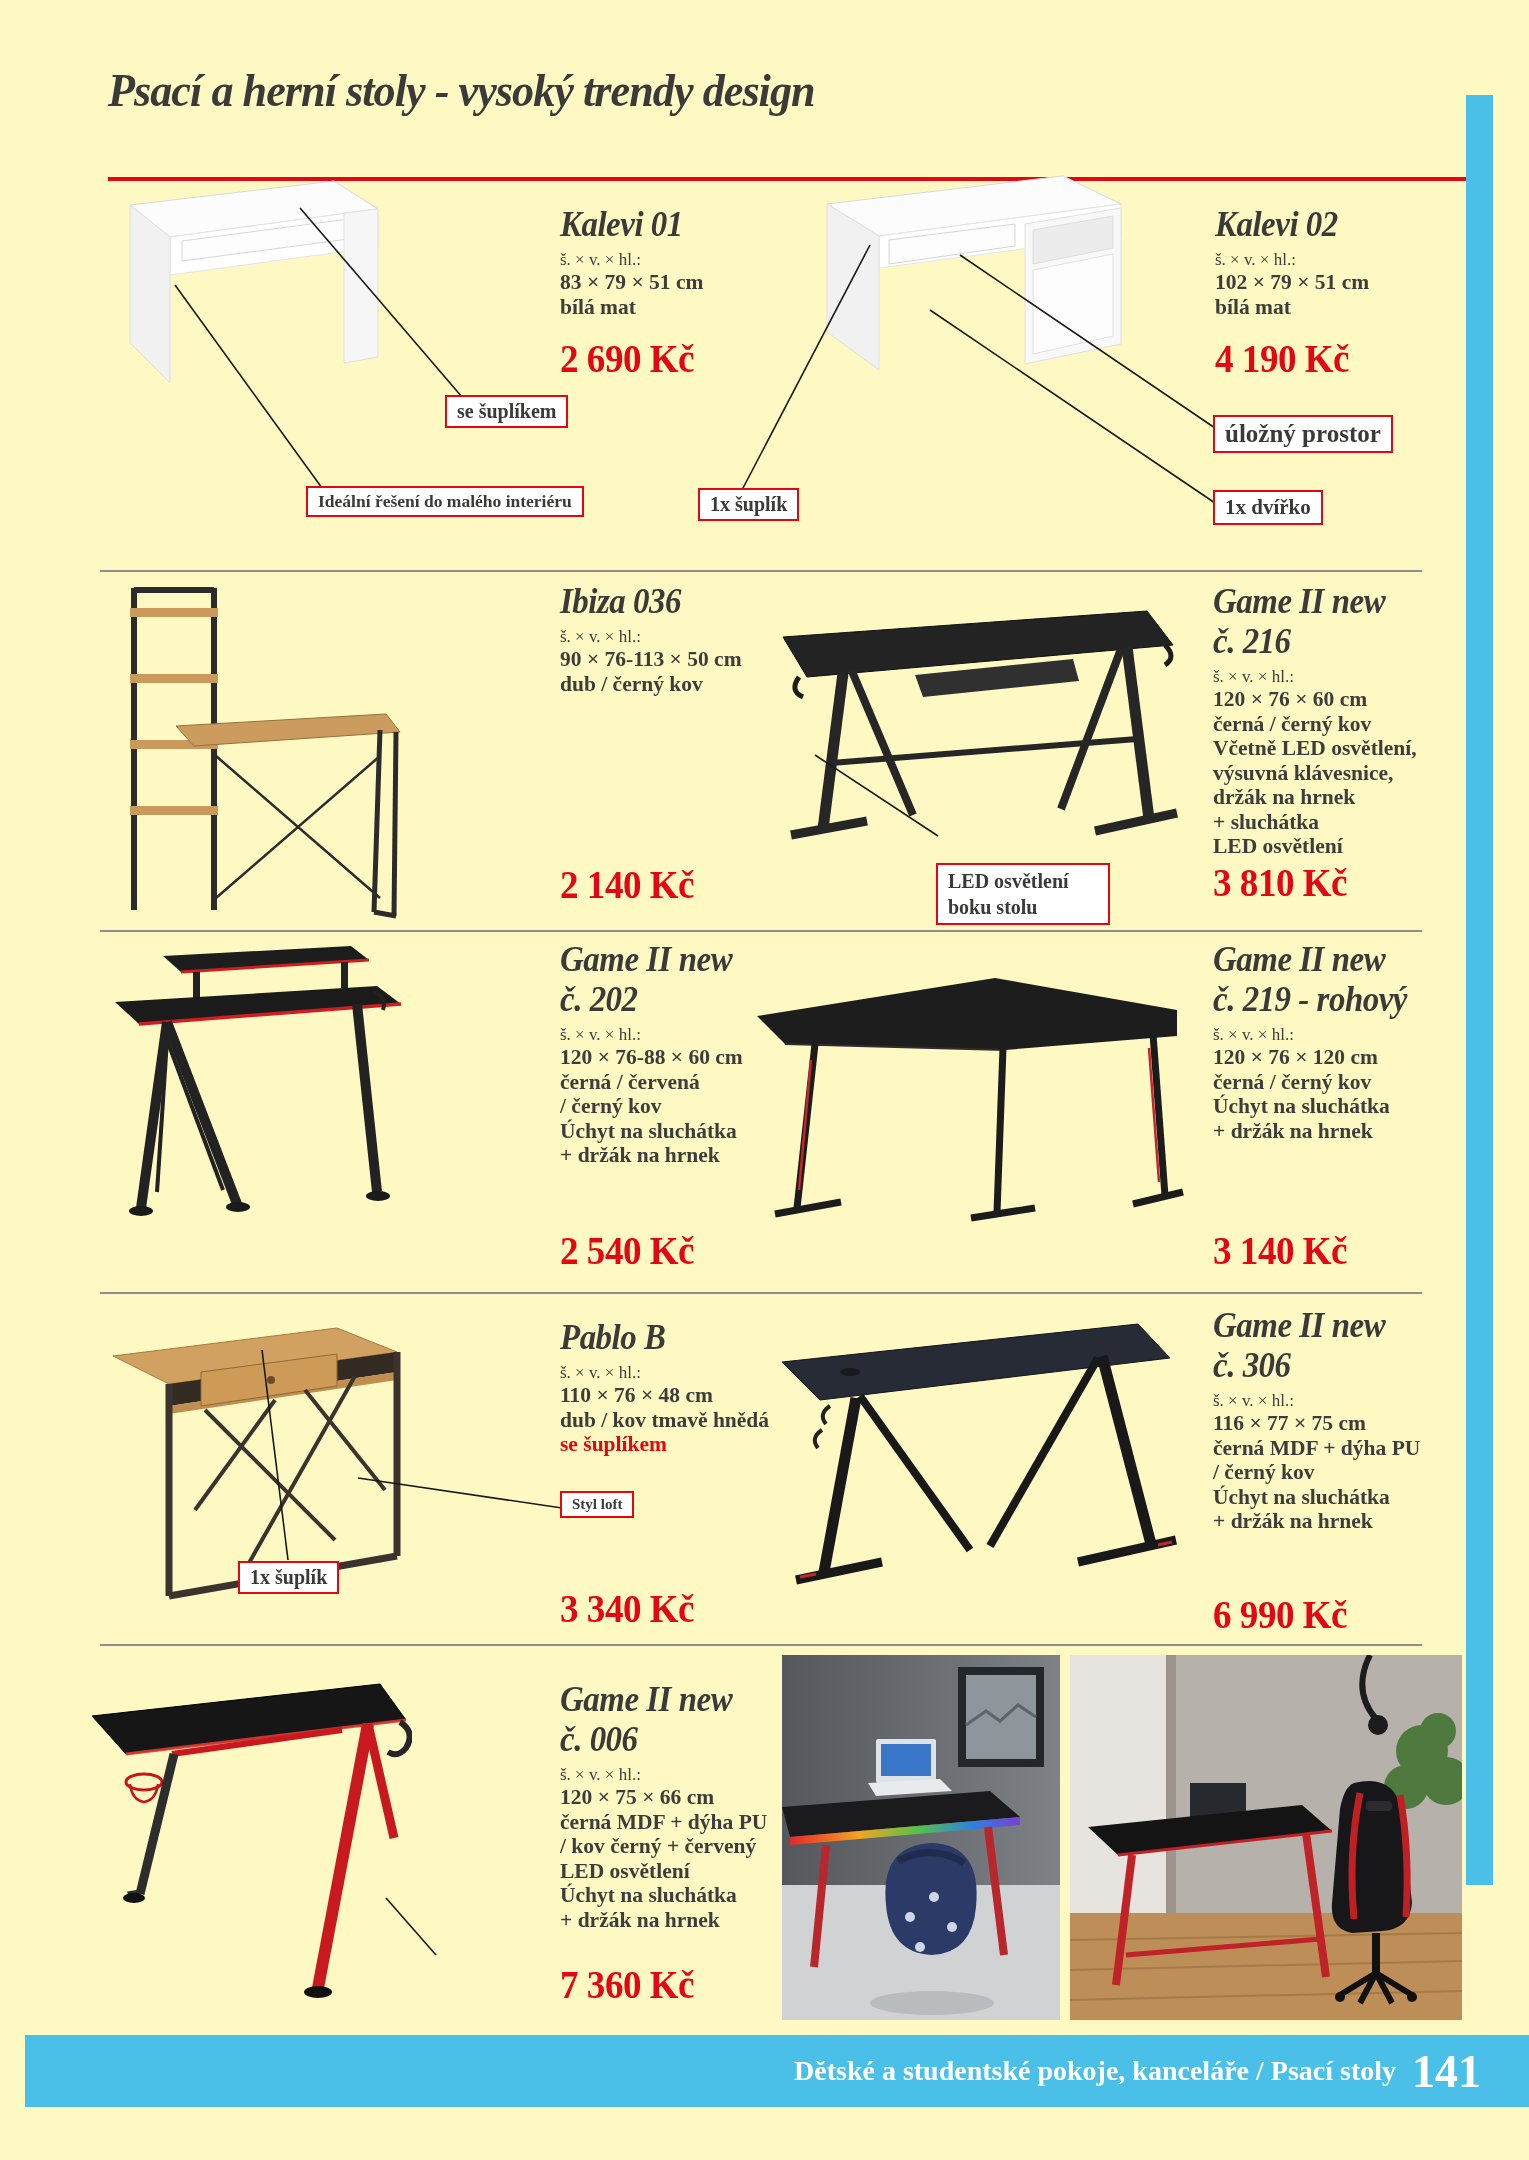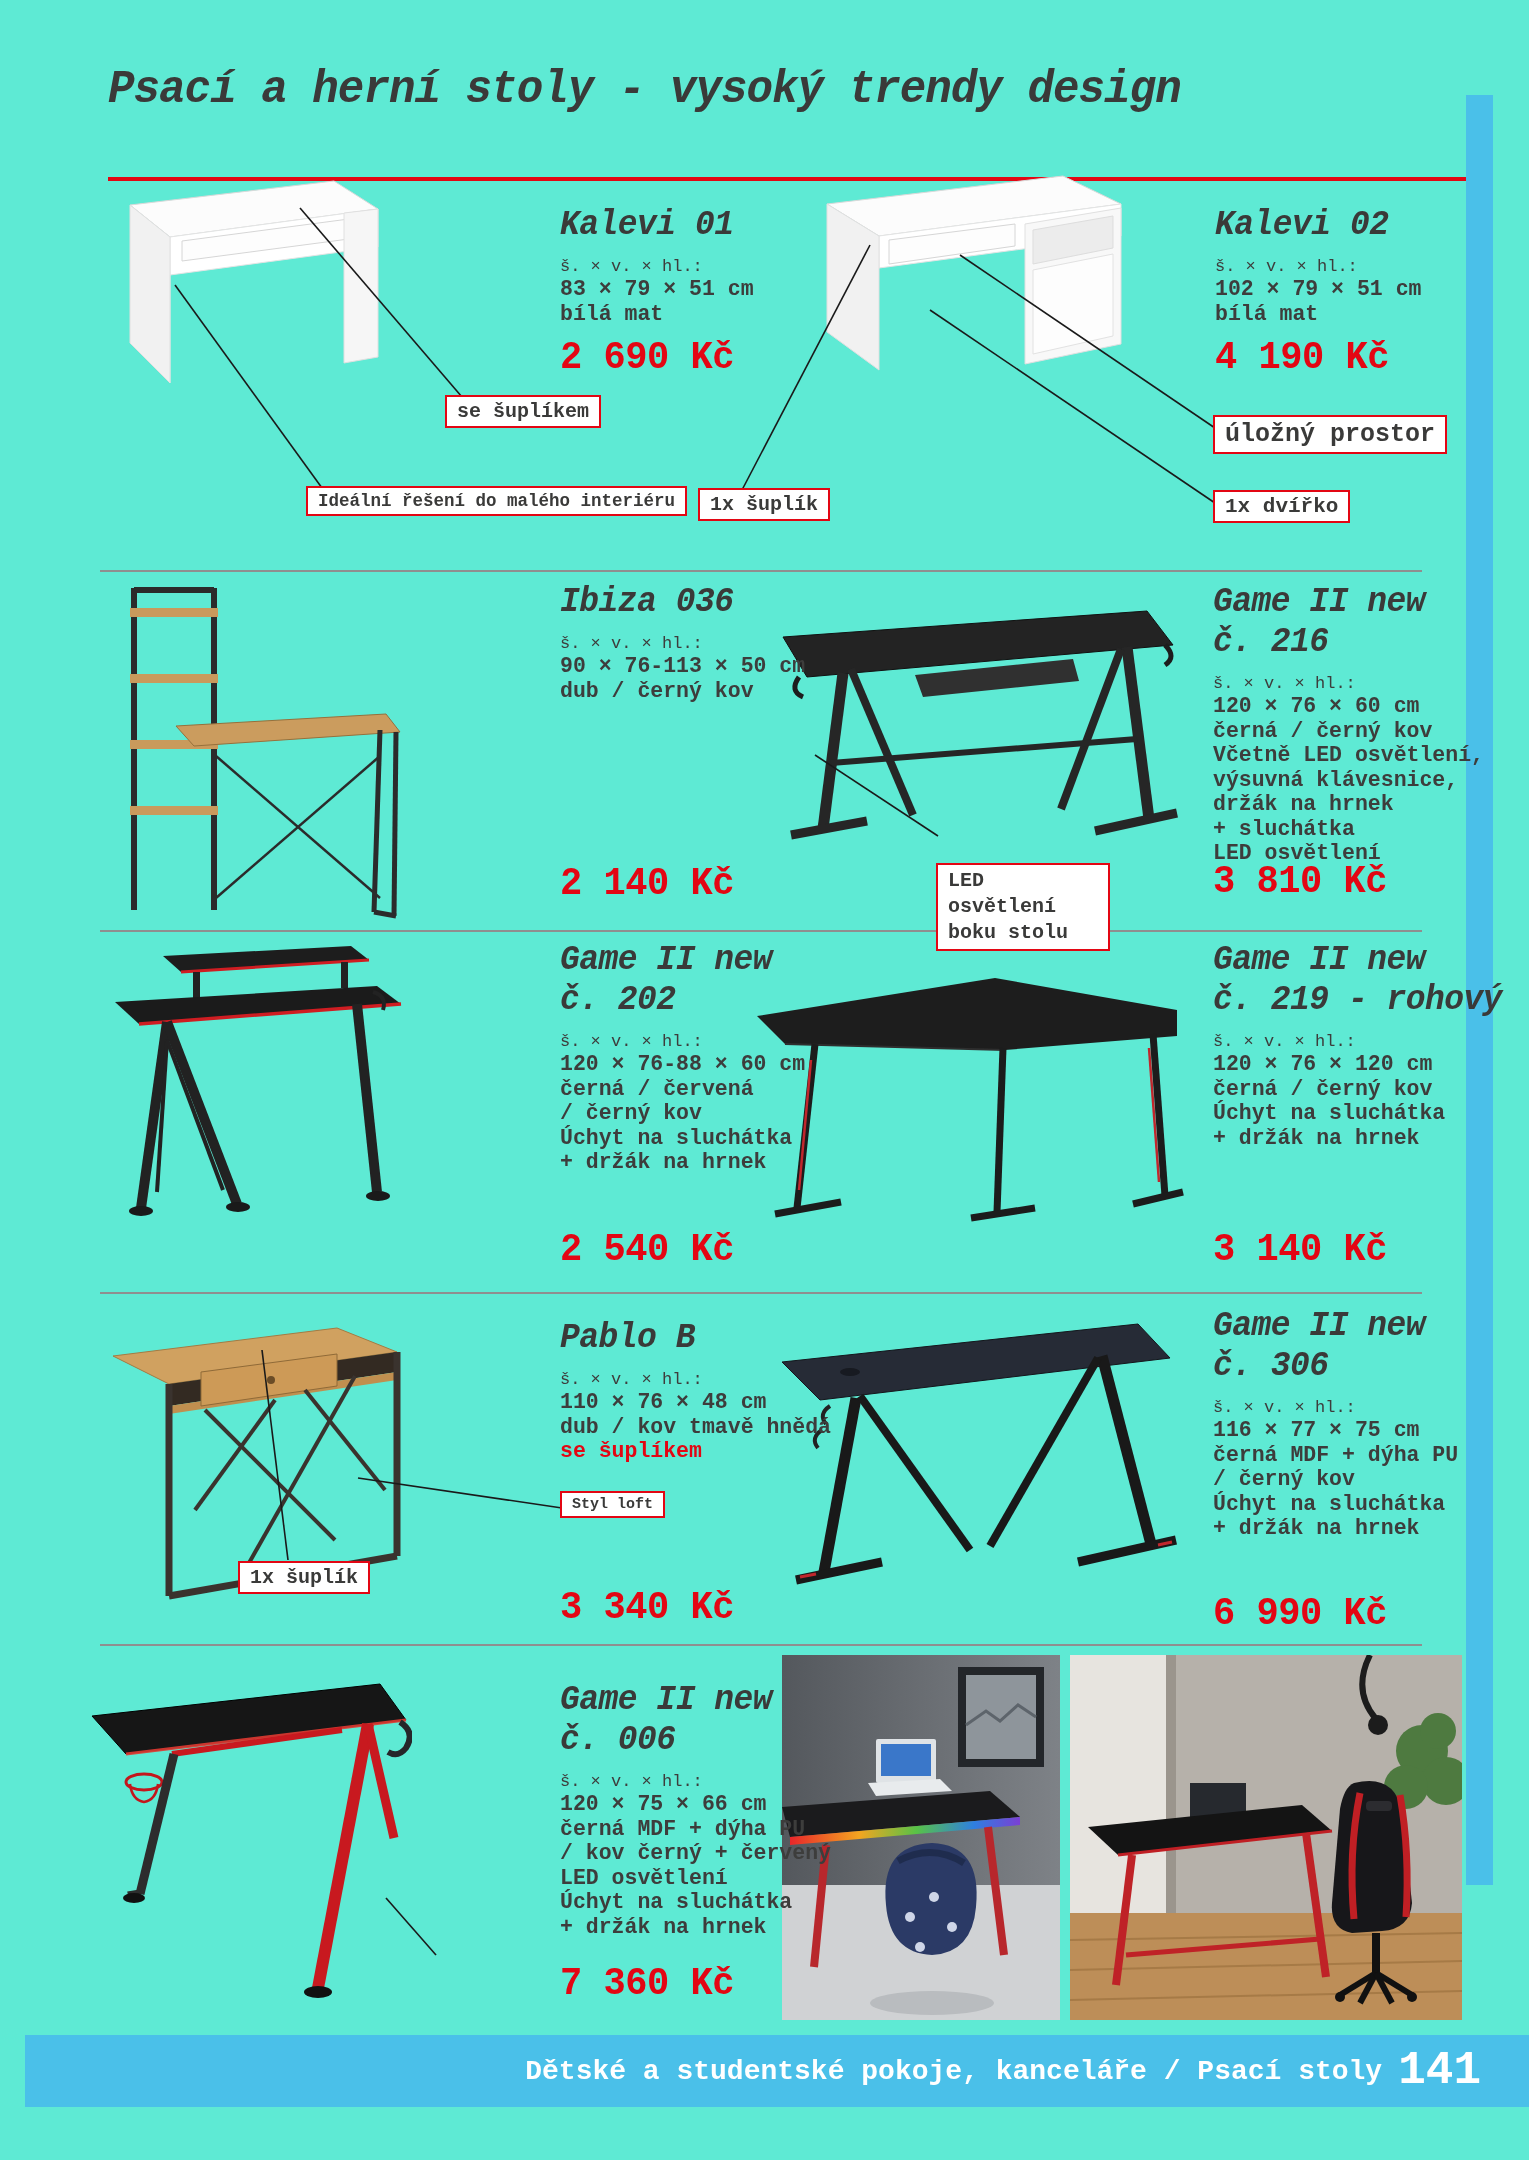--- a/index.html
+++ b/index.html
@@ -1,29 +1,29 @@
 <!DOCTYPE html>
 <html><head>
 <meta charset="utf-8">
 <style>
   html,body{margin:0;padding:0;background:#fff;}
-  .page{position:relative;width:1529px;height:2160px;background:#5eead4;
-        font-family:Liberation Mono, monospace;color:#3d3d3c;overflow:hidden;}
+  .page{position:relative;width:1529px;height:2160px;background:#fef9c3;
+        font-family:Liberation Serif, serif;color:#3d3d3c;overflow:hidden;}
   .title{position:absolute;left:108px;top:64px;font-size:46px;font-weight:bold;font-style:italic;
          letter-spacing:-1px;color:#3a3a39;transform:scaleX(.96);transform-origin:left top;white-space:nowrap;}
   .rule{position:absolute;left:108px;top:177px;width:1358px;height:4px;background:#e30613;}
   .sep{position:absolute;left:100px;width:1322px;height:2px;background:#8f8f8f;}
   .right-band{position:absolute;left:1466px;top:95px;width:27px;height:1790px;background:#4ac0e9;}
   .pimg,.photo{position:absolute;}
   .pimg svg,.photo svg{display:block;}
   .connectors{position:absolute;left:0;top:0;pointer-events:none;}
   .pinfo{position:absolute;width:340px;}
   .pname{font-size:35px;font-weight:bold;font-style:italic;letter-spacing:-0.5px;line-height:40px;
          transform:scaleX(.94);transform-origin:left top;white-space:nowrap;color:#3a3a39;}
-  .dlabel{font-size:17px;line-height:21px;margin-top:11px;}
+  .dlabel{font-size:17px;line-height:21px;margin-top:4px;}
   .spec{font-size:21.5px;font-weight:bold;line-height:24.5px;white-space:nowrap;}
   .spec.red{color:#e30613;}
   .price{position:absolute;font-size:39px;font-weight:bold;color:#e30613;letter-spacing:-0.5px;
          transform:scaleX(.95);transform-origin:left top;white-space:nowrap;}
   .callout{position:absolute;background:#fff;border:2px solid #e30613;color:#3a3a39;
            font-weight:bold;font-size:20px;padding:3px 10px;white-space:nowrap;z-index:5;}
   .callout.wide{white-space:normal;line-height:26px;margin-top:45px;}
   .callout.center{text-align:center;}
   .footer{position:absolute;left:25px;top:2035px;width:1467px;height:72px;background:#4ac0e9;
           display:flex;align-items:center;justify-content:flex-end;color:#fff;padding-left:41px;}

